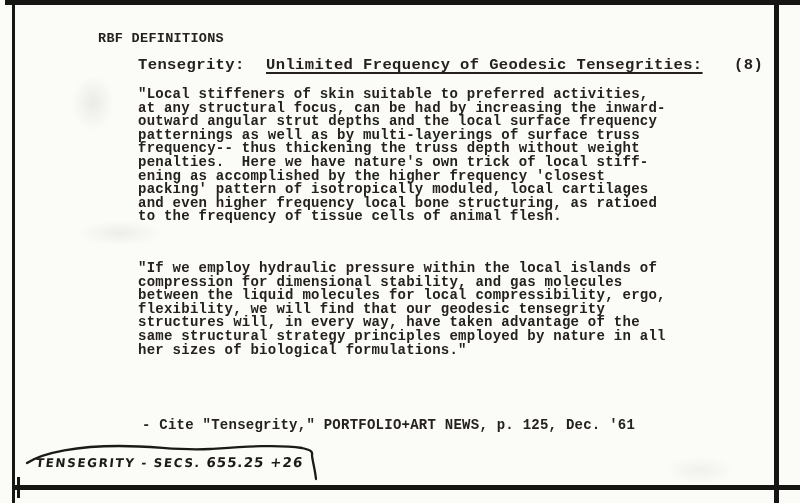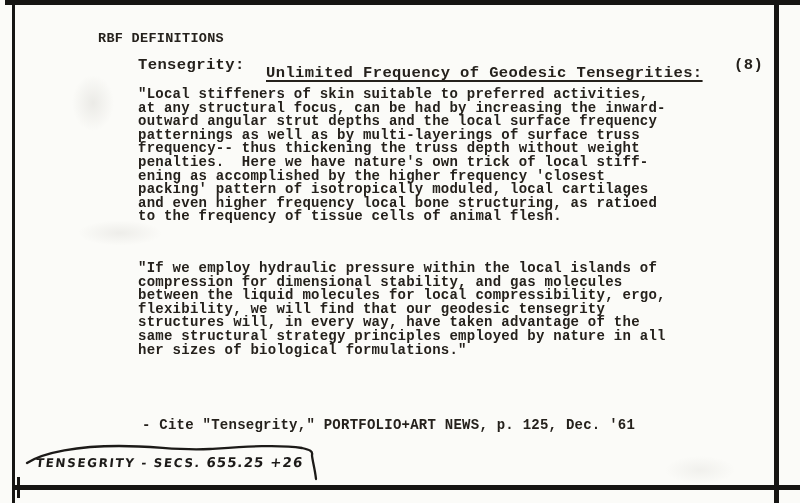--- a/index.html
+++ b/index.html
@@ -10,21 +10,21 @@
       radial-gradient(ellipse 30px 40px at 93px 103px, rgba(120,115,105,0.12), rgba(120,115,105,0) 70%),
       radial-gradient(ellipse 50px 20px at 700px 470px, rgba(120,115,105,0.08), rgba(120,115,105,0) 70%),
       #fbfbf8;
     font-family:"Liberation Mono", monospace;
   }
   .typed { position:absolute; color:#25211c; font-weight:bold; white-space:pre; }
   .header-line { left:98px; top:31px; font-size:13.5px; letter-spacing:0.3px; }
   .entry-term   { left:138px; top:56px; font-size:15.5px; letter-spacing:0.4px;
                   text-decoration-thickness:1.6px; text-underline-offset:3px; }
   .entry-title  { left:266px; top:56px; font-size:15.5px; letter-spacing:0.4px;
-                  text-decoration:underline; text-decoration-thickness:1.6px; text-underline-offset:3px;margin-top:8px; }
+                  text-decoration:underline; text-decoration-thickness:1.6px; text-underline-offset:3px; }
   .entry-number { left:734px; top:56px; font-size:15.5px; letter-spacing:0.4px; }
   .body-text { font-size:14px; line-height:13.6px; letter-spacing:0.25px; }
   .para-1 { left:138px; top:88px; }
   .para-2 { left:138px; top:262px; }
   .citation { left:142px; top:419px; }
   
   .line { position:absolute; background:#161513; }
   .line-top    { left:5px;   top:0;     width:795px; height:5px; }
   .line-left   { left:12px;  top:0;     width:3px;   height:503px; }
   .line-right  { left:774px; top:0;     width:5px;   height:503px; }

